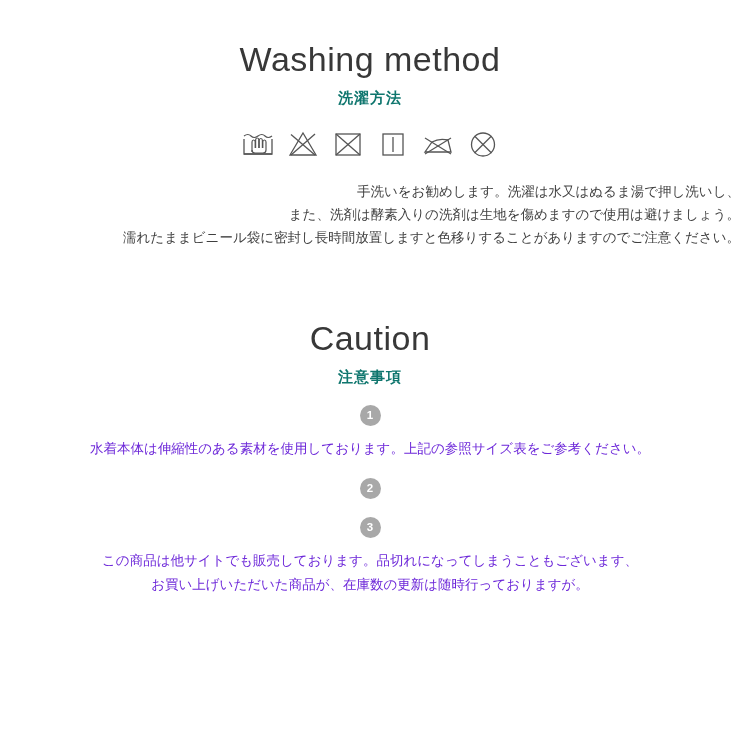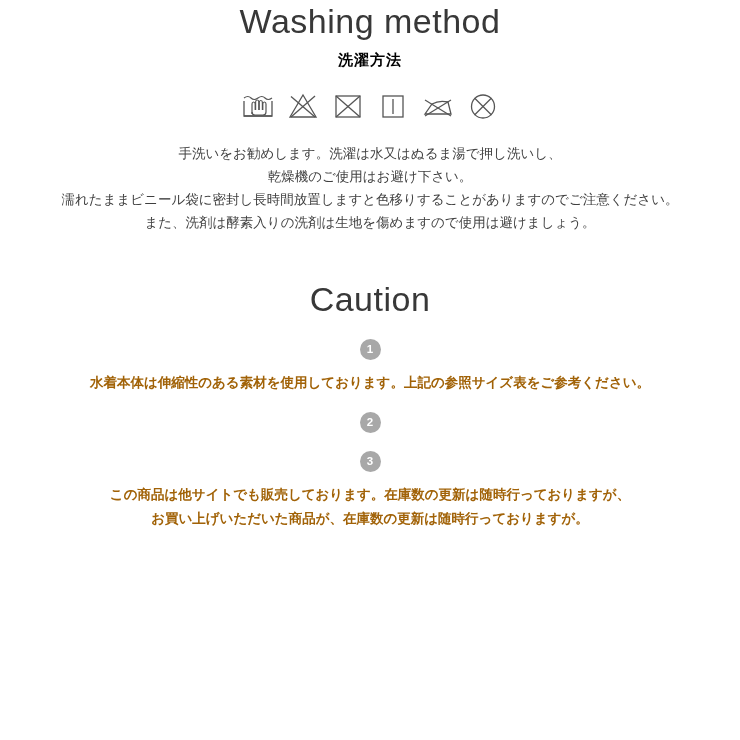--- a/index.html
+++ b/index.html
@@ -16,63 +16,64 @@
   }
   .page {
     width: 740px;
     height: 740px;
     position: relative;
     box-sizing: border-box;
   }
 
   
   .washing-section {
+    padding-top: 38px;
     text-align: center;
   }
   .title-en {
     font-size: 34px;
     font-weight: 400;
     letter-spacing: 0.5px;
     color: #383838;
     line-height: 1.25;
     margin: 0;
   }
   .title-ja {
     font-size: 15px;
     font-weight: 700;
-    color: #000000;
+    color: #0f766e;
     margin-top: 8px;
     letter-spacing: 1px;
   }
 
   .symbols {
     margin-top: 20px;
     display: flex;
     justify-content: center;
     align-items: center;
     gap: 11px;
   }
   .symbols svg {
     display: block;
   }
 
   .wash-text {
     margin-top: 20px;
     font-size: 13.5px;
     line-height: 1.72;
     color: #3f3f3f;
-    text-align: center;
+    text-align: right;
   }
   .wash-text div {
     white-space: nowrap;
   }
 
   
   .caution-section {
-    margin-top: 44px;
+    margin-top: 68px;
     text-align: center;
   }
   .caution-blocks {
     margin-top: 16px;
   }
   .caution-item {
     margin-top: 18px;
   }
   .badge {
     width: 21px;
@@ -84,22 +85,21 @@
     line-height: 21px;
     text-align: center;
     display: inline-block;
     font-weight: 700;
     letter-spacing: 0;
   }
   .caution-text {
     margin-top: 11px;
     font-size: 13.5px;
     line-height: 1.74;
-    color: #a16207;
-    font-weight: bold;
+    color: #6d28d9;
   }
   .caution-text div {
     white-space: nowrap;
   }
 </style>
 </head>
 <body>
 
 <div class="page">
 
@@ -171,46 +171,46 @@
             <path d="M8.5 8 L25.5 25"></path>
             <path d="M25.5 8 L8.5 25"></path>
           </g>
         </svg>
       </span>
 
     </div>
 
     <div class="wash-text">
       <div>手洗いをお勧めします。洗濯は水又はぬるま湯で押し洗いし、</div>
-      <div>乾燥機のご使用はお避け下さい。</div>
+      <div>また、洗剤は酵素入りの洗剤は生地を傷めますので使用は避けましょう。</div>
       <div>濡れたままビニール袋に密封し長時間放置しますと色移りすることがありますのでご注意ください。</div>
-      <div>また、洗剤は酵素入りの洗剤は生地を傷めますので使用は避けましょう。</div>
     </div>
   </section>
 
   <section class="caution-section">
     <h1 class="title-en">Caution</h1>
+    <div class="title-ja">注意事項</div>
 
     <div class="caution-blocks">
 
       <div class="caution-item">
         <span class="badge">1</span>
         <div class="caution-text">
           <div>水着本体は伸縮性のある素材を使用しております。上記の参照サイズ表をご参考ください。</div>
         </div>
       </div>
 
       <div class="caution-item">
         <span class="badge">2</span>
       </div>
 
       <div class="caution-item">
         <span class="badge">3</span>
         <div class="caution-text">
-          <div>この商品は他サイトでも販売しております。在庫数の更新は随時行っておりますが、</div>
+          <div>この商品は他サイトでも販売しております。品切れになってしまうこともございます、</div>
           <div>お買い上げいただいた商品が、在庫数の更新は随時行っておりますが。</div>
         </div>
       </div>
 
     </div>
   </section>
 
 </div>
 
 </body></html>

